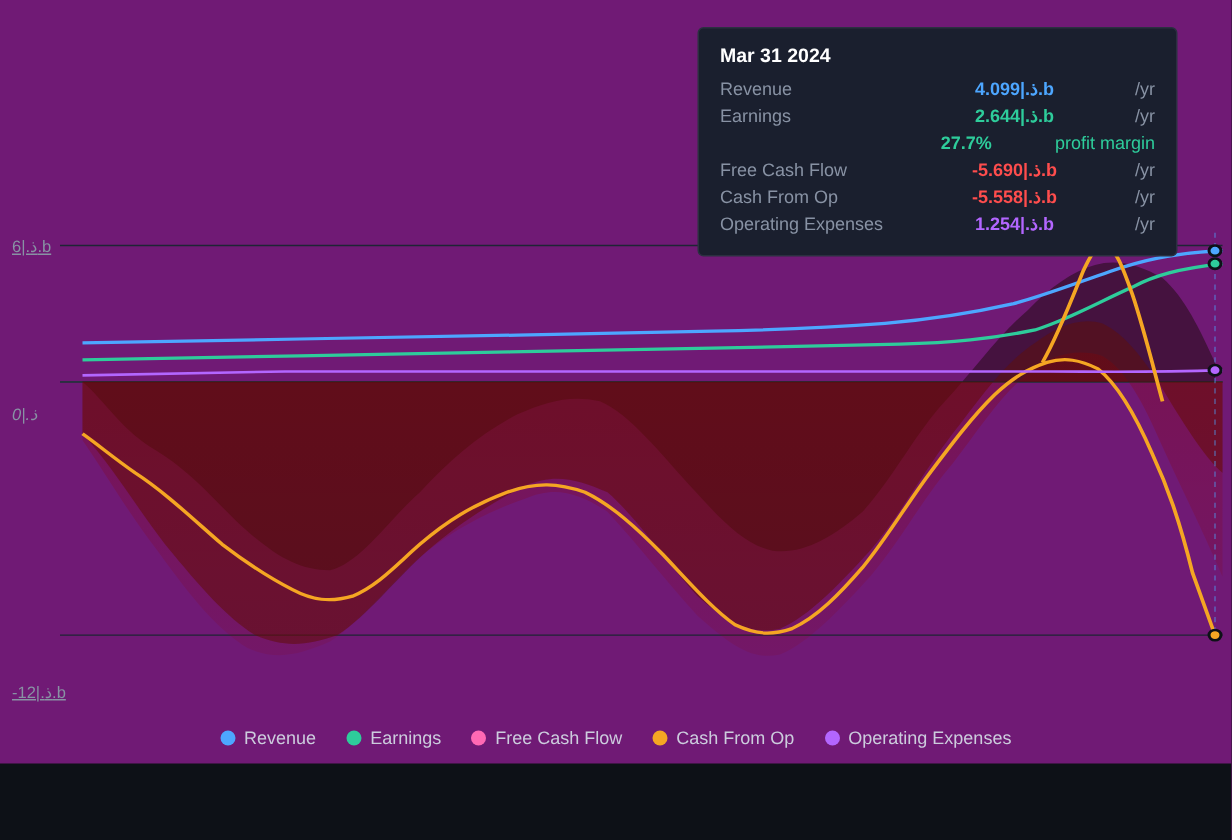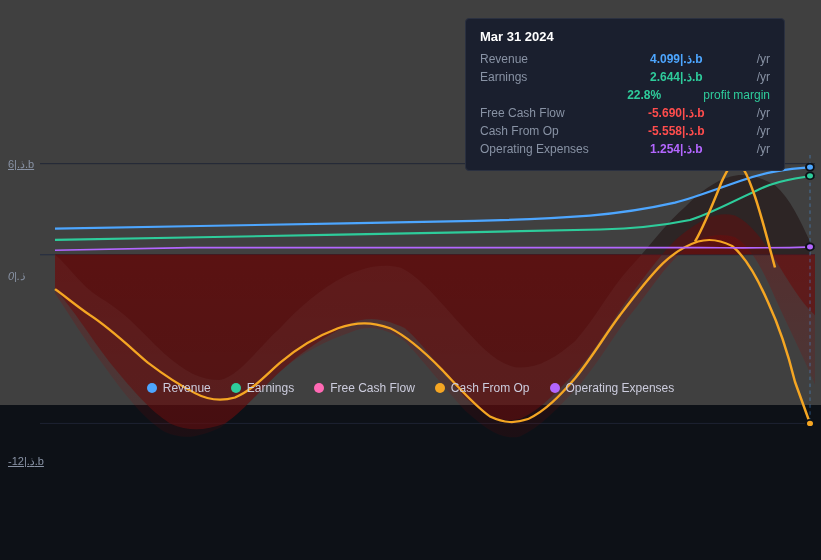--- a/index.html
+++ b/index.html
@@ -8,23 +8,23 @@
       color: #fff;
       font-family: -apple-system, BlinkMacSystemFont, 'Segoe UI', sans-serif;
       width: 821px;
       height: 560px;
       overflow: hidden;
       position: relative;
     }
 
     .chart-container {
       width: 821px;
-      height: 405px;
+      height: 509px;
       position: relative;
-      background: #404040;
+      background: #701a75;
     }
 
     
     .tooltip {
       position: absolute;
       top: 18px;
       left: 465px;
       background: #1a1f2e;
       border: 1px solid #2a3040;
       border-radius: 4px;
@@ -134,21 +134,21 @@
     </div>
 
     <div class="tooltip-row">
       <span class="tooltip-label">Earnings</span>
       <span class="tooltip-value color-teal">2.644|.ذ.b</span>
       <span class="tooltip-unit">/yr</span>
     </div>
 
     <div class="tooltip-row">
       <span class="tooltip-label"></span>
-      <span class="profit-margin">22.8%</span>
+      <span class="profit-margin">27.7%</span>
       <span class="tooltip-unit" style="color:#2ecc9b;padding-left:15px;"> profit margin</span>
     </div>
 
     <div class="tooltip-row">
       <span class="tooltip-label">Free Cash Flow</span>
       <span class="tooltip-value color-red">-5.690|.ذ.b</span>
       <span class="tooltip-unit">/yr</span>
     </div>
 
     <div class="tooltip-row">

